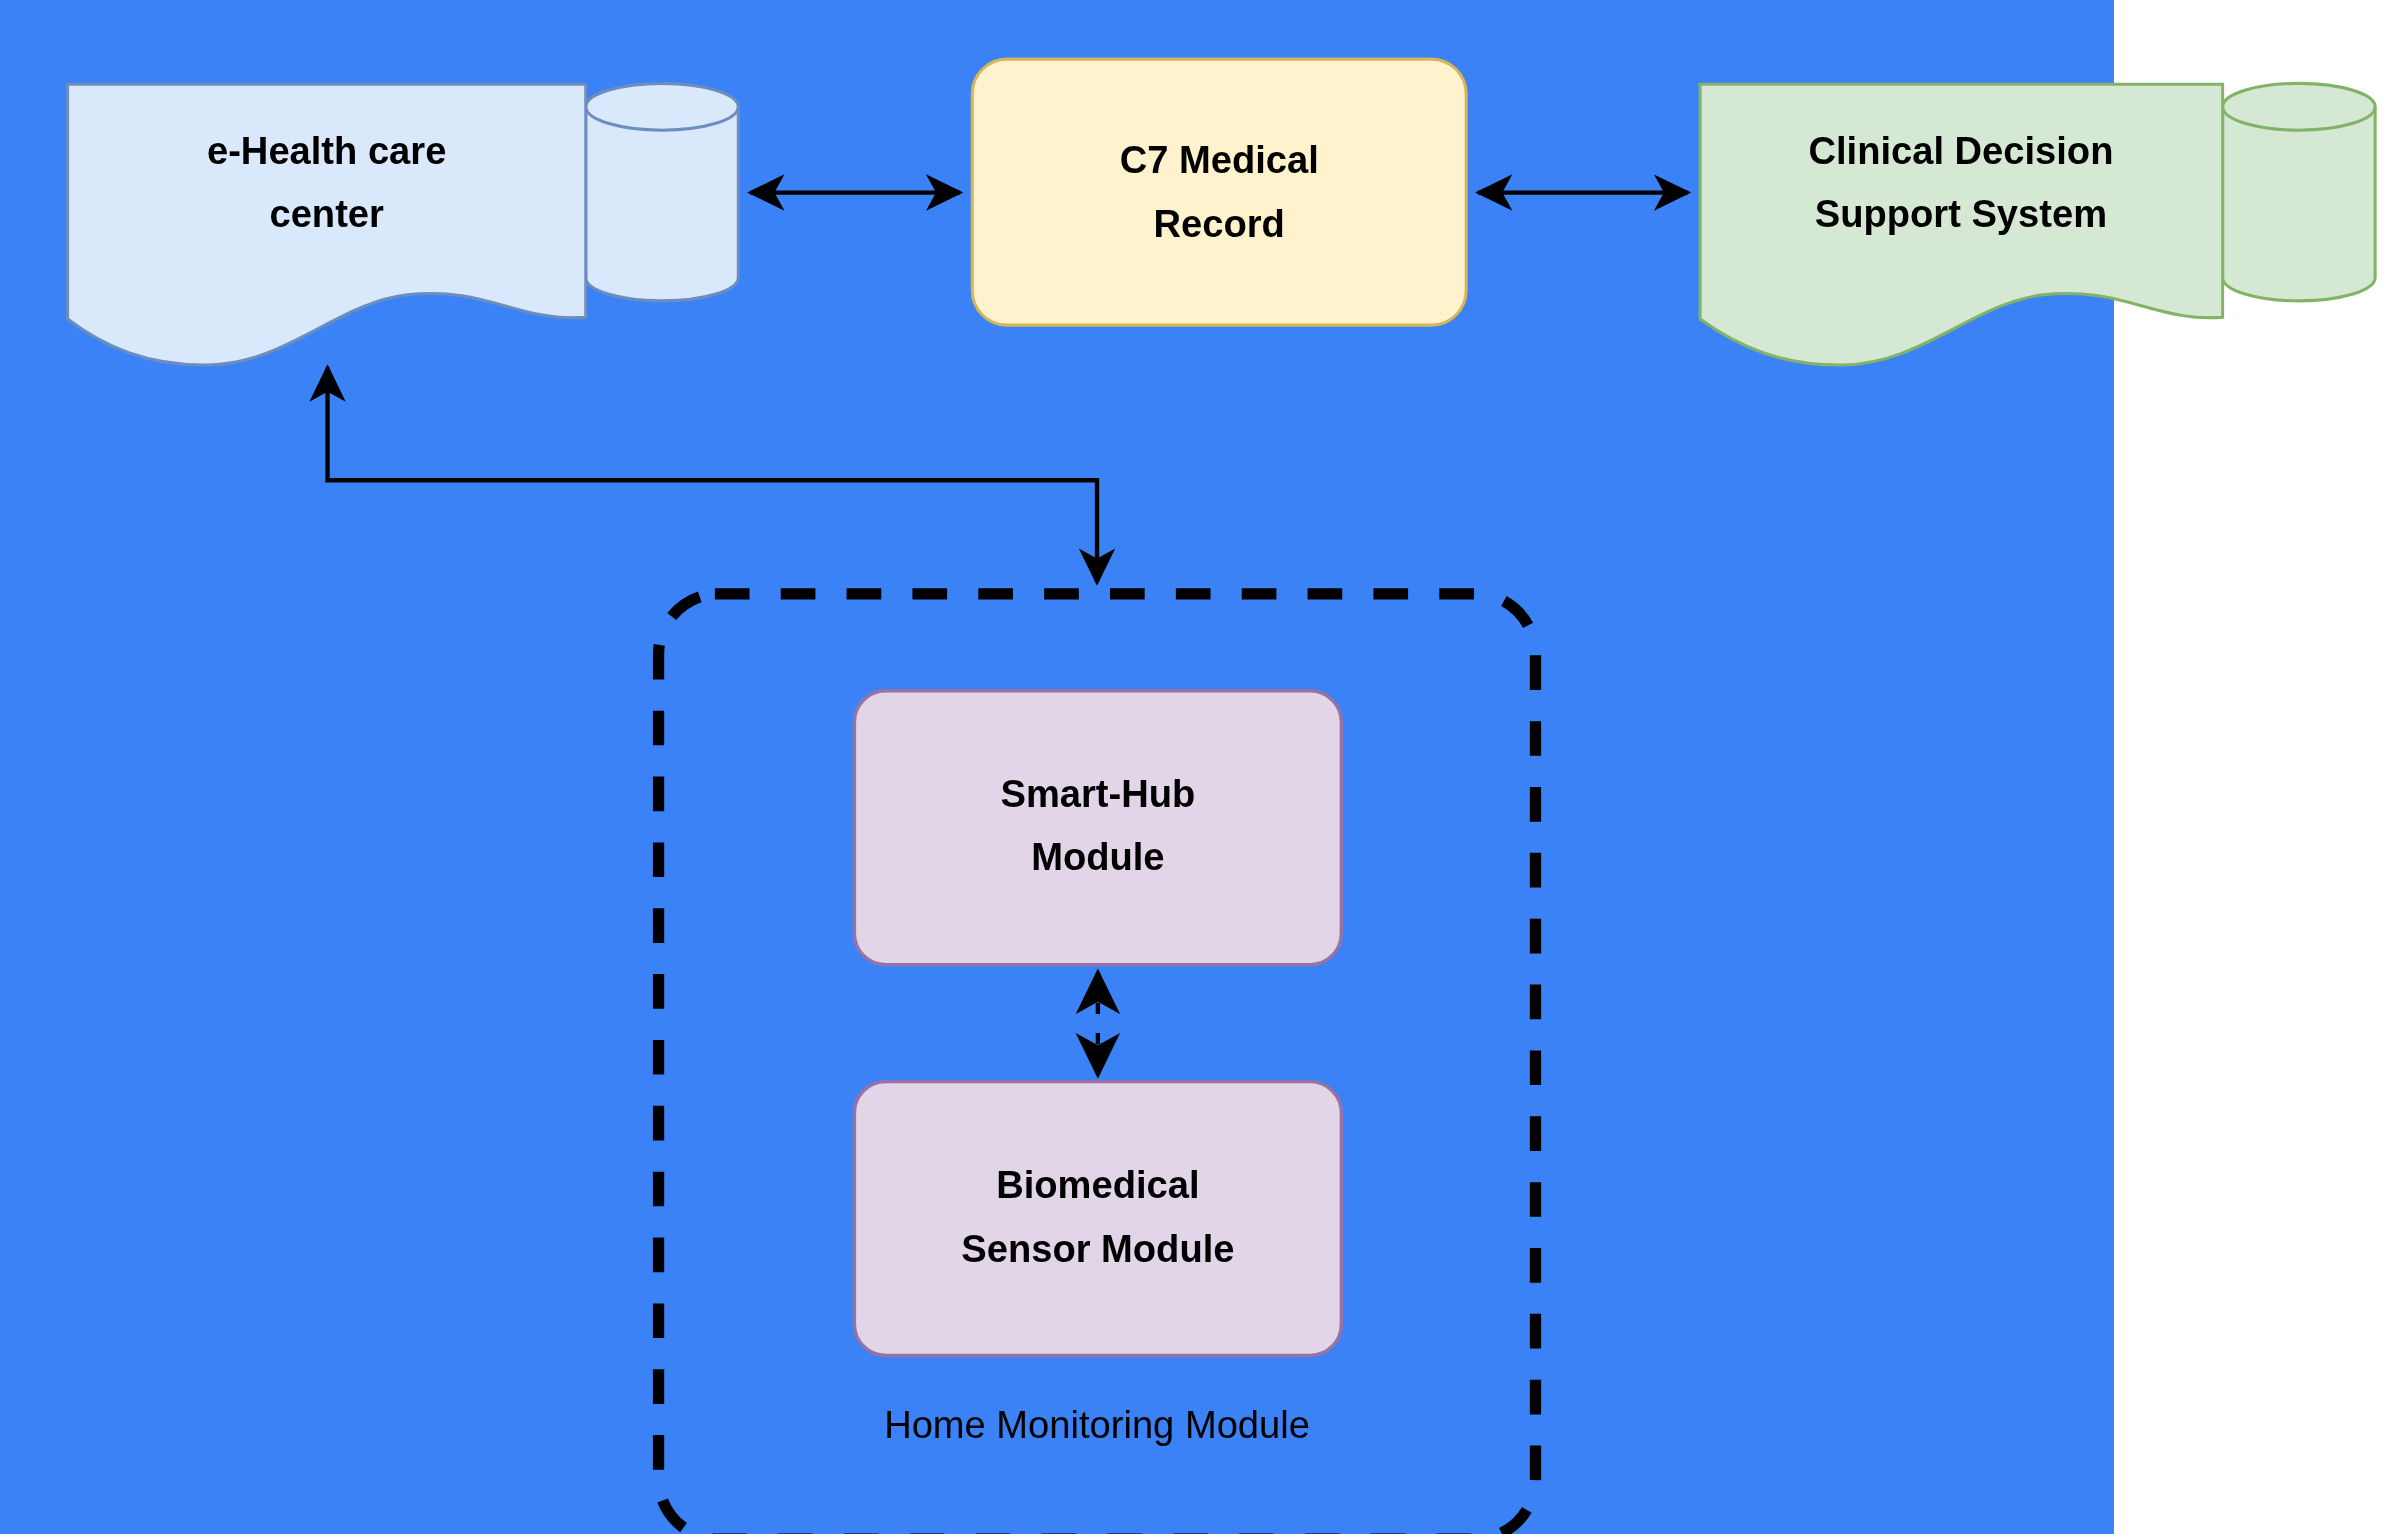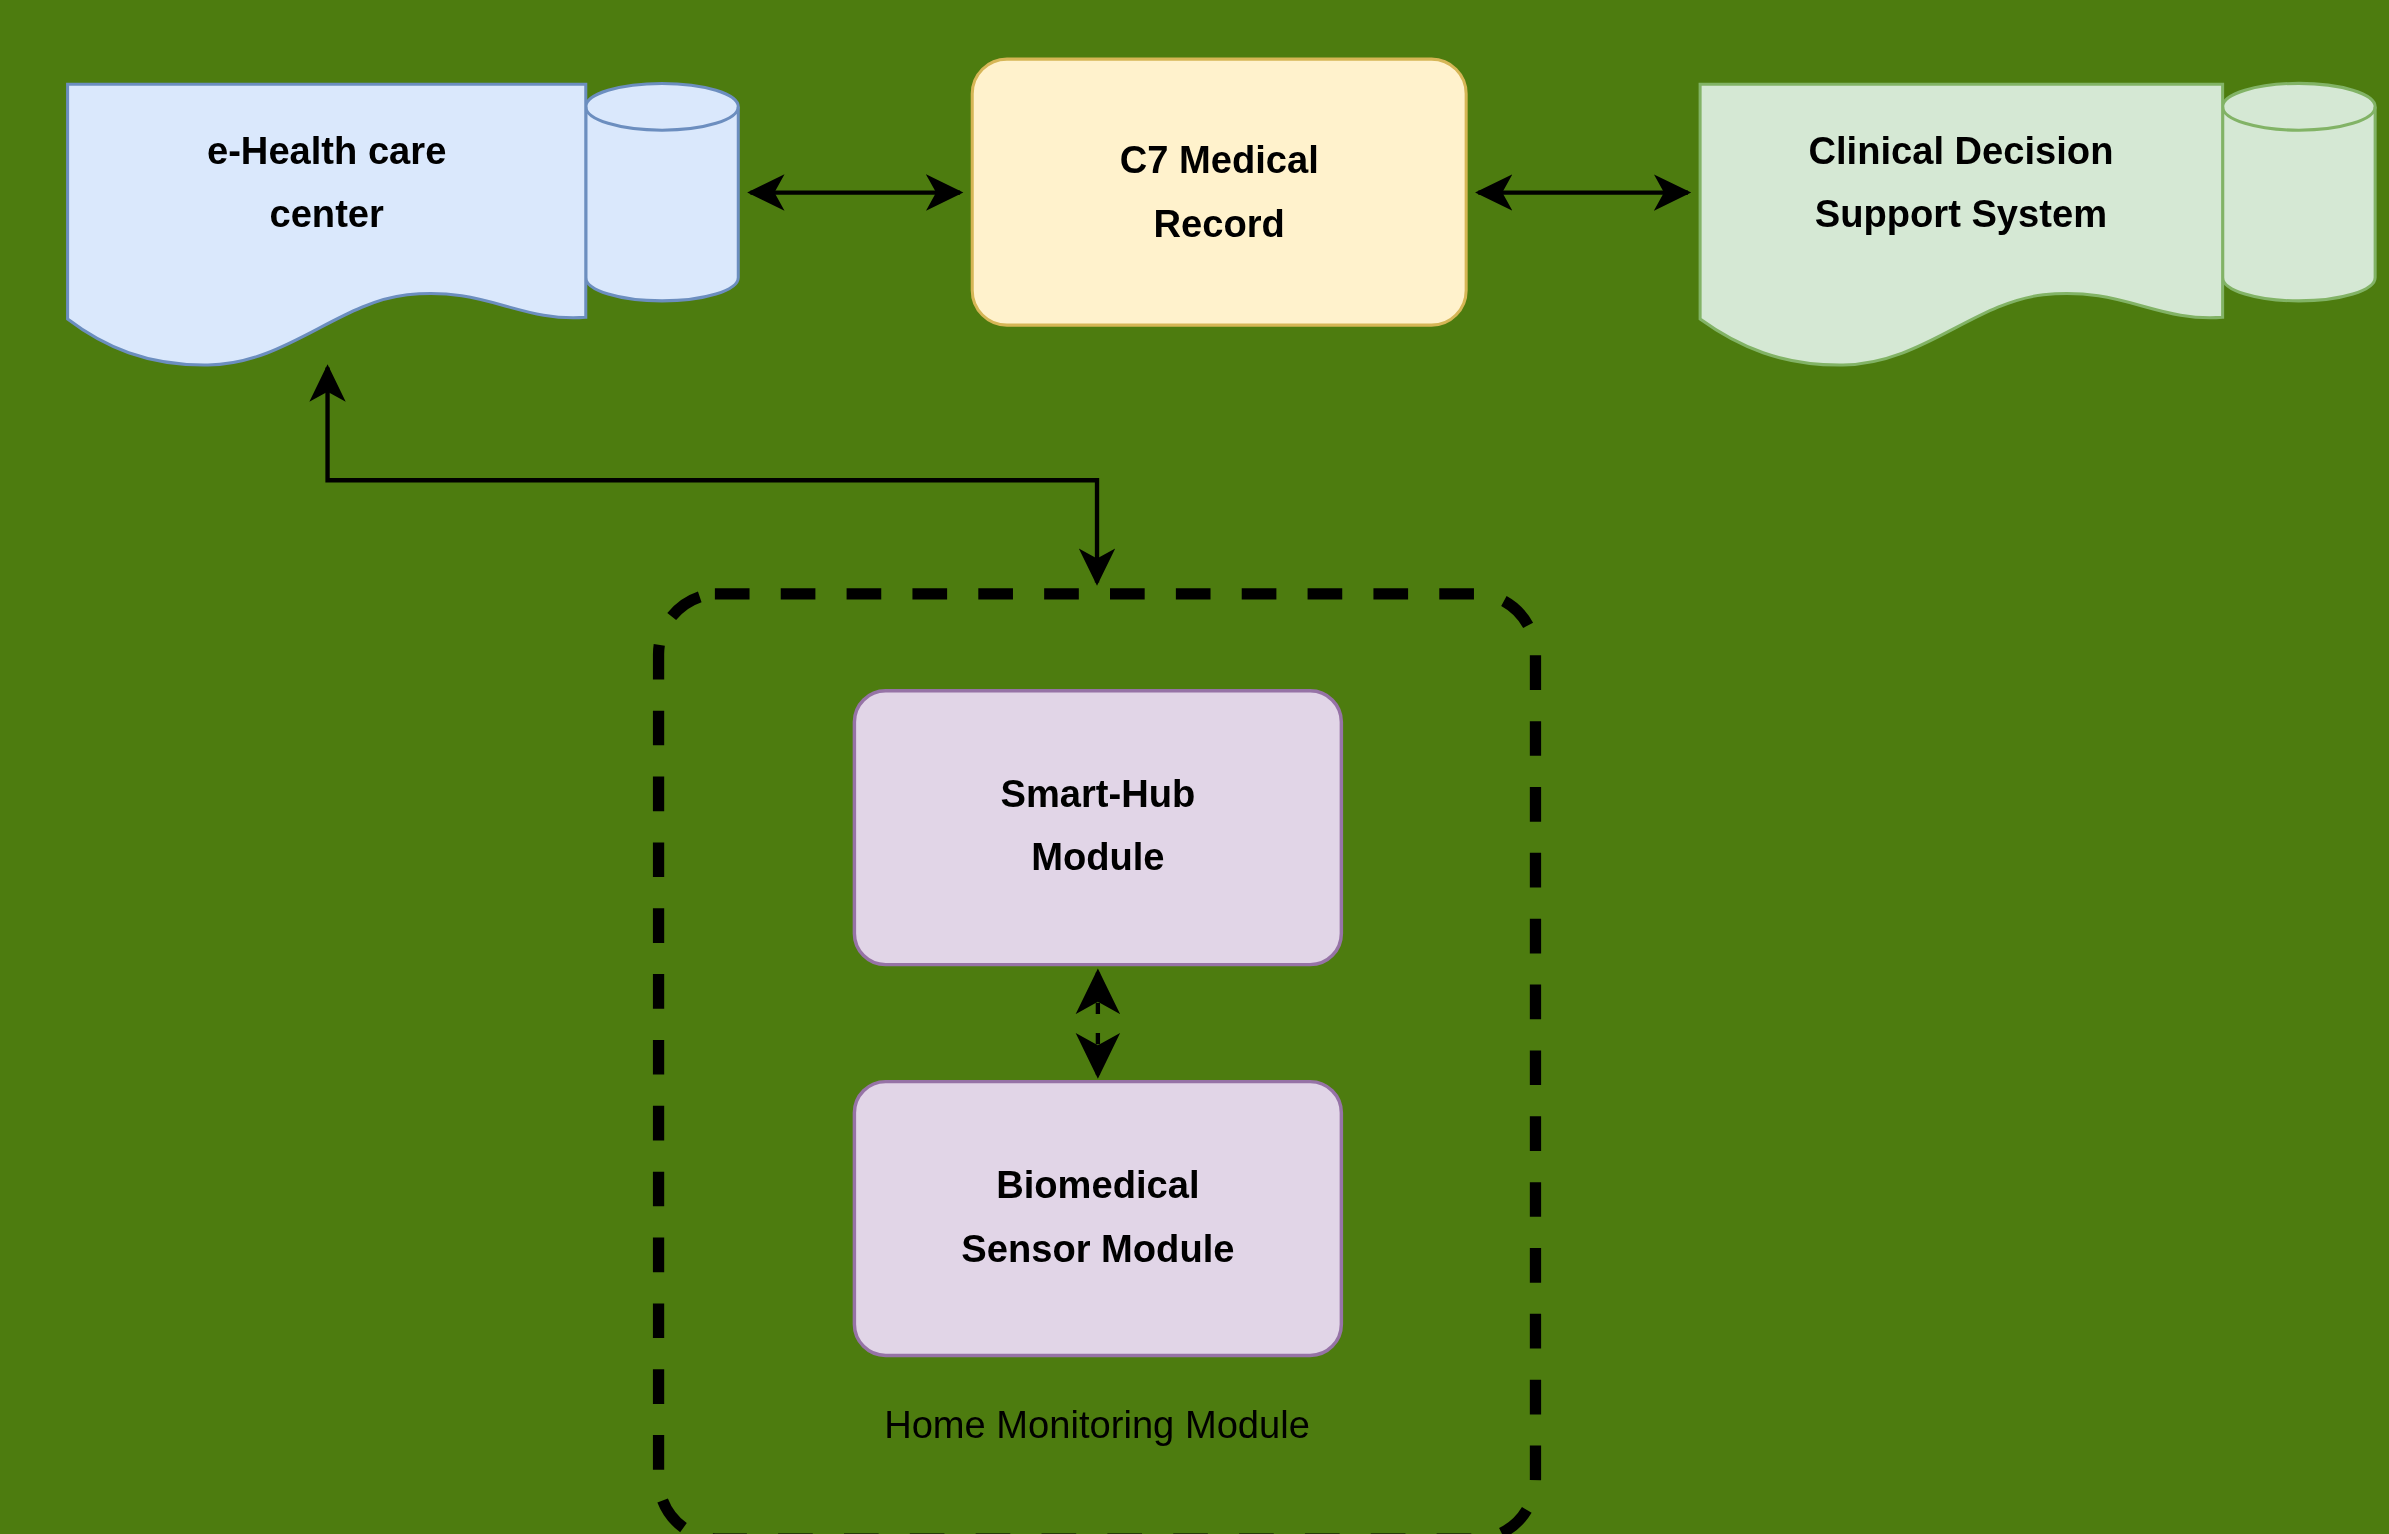--- a/index.html
+++ b/index.html
@@ -8,23 +8,23 @@
     background: #ffffff;
   }
   body {
     width: 2389px;
     height: 1535px;
     overflow: hidden;
     font-family: "Liberation Sans", sans-serif;
   }
   #diagram-root {
     position: relative;
-    width: 2389px;
+    width: 2114px;
     height: 1535px;
-    background: #4d7c0f;
+    background: #3b82f6;
   }
   svg#diagram-svg {
     position: absolute;
     top: 0;
     left: 0;
     width: 2389px;
     height: 1535px;
     display: block;
   }
   .node-label {

